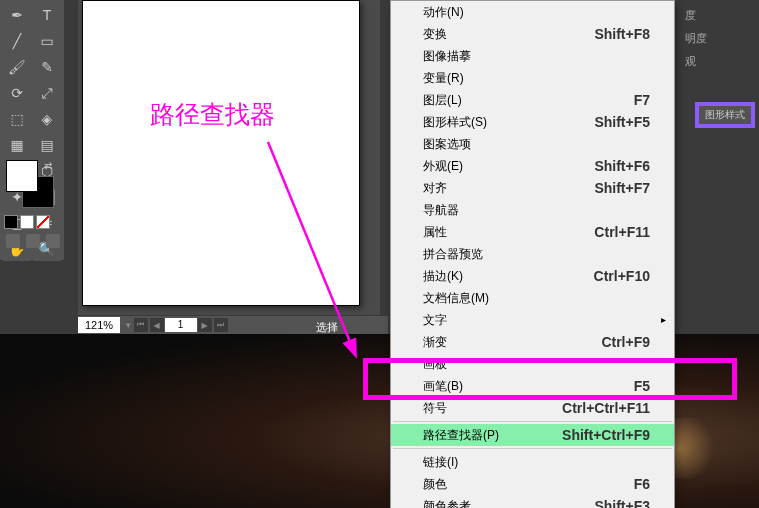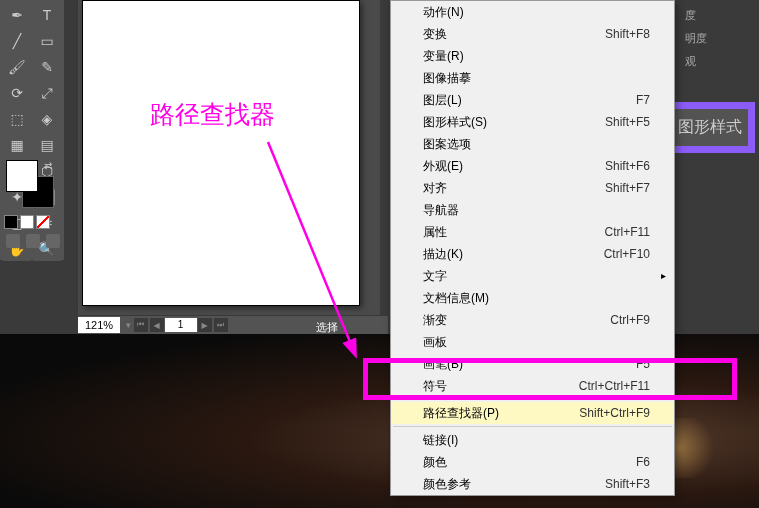--- a/index.html
+++ b/index.html
@@ -29,34 +29,34 @@
 
 
 .status-bar { position: absolute; left: 78px; top: 316px; width: 310px; height: 18px; background: #535353; display: flex; align-items: center; font-size: 11px; color: #ccc; }
 .zoom-box { width: 42px; height: 16px; background: #fff; color: #000; text-align: center; line-height: 16px; margin-right: 4px; }
 .nav-btn { width: 14px; height: 14px; background: #3a3a3a; margin: 0 1px; display: flex; align-items: center; justify-content: center; font-size: 8px; color: #888; }
 .page-input { width: 32px; height: 14px; background: #fff; color: #000; text-align: center; font-size: 10px; line-height: 14px; }
 
 
 .right-panel { position: absolute; right: 0; top: 0; width: 84px; height: 180px; background: #3a3a3a; padding: 4px; font-size: 11px; color: #aaa; }
 .right-panel div { padding: 4px 6px; }
-.tab-strip { position: absolute; right: 4px; top: 102px; background: #535353; padding: 8px 6px; font-size: 16px; color: #ccc; border: 7px solid #8b5cf6; }
+.tab-strip { position: absolute; right: 4px; top: 102px; background: #535353; padding: 2px 6px; font-size: 10px; color: #ccc; border: 4px solid #8b5cf6; }
 
 
 .bg-photo { position: absolute; left: 0; top: 334px; width: 759px; height: 174px; background: radial-gradient(ellipse at 75% 60%, #5a4030 0%, #2a1810 40%, #0a0a0a 80%); }
 .bg-photo::after { content: ''; position: absolute; right: 40px; bottom: 30px; width: 80px; height: 60px; background: radial-gradient(circle, rgba(255,200,100,0.4) 0%, transparent 70%); }
 
 
 .menu { position: absolute; left: 390px; top: 0; width: 285px; background: #f0f0f0; border: 1px solid #999; box-shadow: 2px 2px 8px rgba(0,0,0,0.4); font-size: 12px; z-index: 100; }
 .menu-item { display: flex; justify-content: space-between; padding: 3px 24px 3px 32px; color: #000; cursor: default; line-height: 16px; }
 .menu-item.has-arrow::after { content: '▸'; position: absolute; right: 8px; font-size: 10px; }
 .menu-item { position: relative; }
 .menu-sep { height: 1px; background: #ccc; margin: 2px 2px; }
-.menu-highlighted { background: #fef9c3; text-align: right; }
-.shortcut { color: #333; font-size: 12px; }
+.menu-highlighted { background: #86efac; text-align: right; }
+.shortcut { color: #333; font-size: 14px; font-weight: bold; }
 
 
 .highlight-box { position: absolute; left: 363px; top: 358px; width: 374px; height: 42px; border: 5px solid #ff00e6; z-index: 200; pointer-events: none; }
 
 
 .annotation { position: absolute; left: 150px; top: 82px; font-size: 25px; color: #ff00e6; line-height: 32px; z-index: 50; font-weight: 400; margin-top: 16px; }
 
 
 .arrow-svg { position: absolute; left: 150px; top: 82px; width: 260px; height: 300px; z-index: 49; pointer-events: none; }
 
@@ -146,24 +146,24 @@
 
 <div class="menu" id="menu-container">
     <div class="menu-item">
       <span>动作(N)</span>
     </div>
     <div class="menu-item">
       <span>变换</span>
       <span class="shortcut">Shift+F8</span>
     </div>
     <div class="menu-item">
+      <span>图像描摹</span>
+    </div>
+    <div class="menu-item">
       <span>变量(R)</span>
-    </div>
-    <div class="menu-item">
-      <span>图像描摹</span>
     </div>
     <div class="menu-item">
       <span>图层(L)</span>
       <span class="shortcut">F7</span>
     </div>
     <div class="menu-item">
       <span>图形样式(S)</span>
       <span class="shortcut">Shift+F5</span>
     </div>
     <div class="menu-item">
@@ -178,28 +178,31 @@
       <span class="shortcut">Shift+F7</span>
     </div>
     <div class="menu-item">
       <span>导航器</span>
     </div>
     <div class="menu-item">
       <span>属性</span>
       <span class="shortcut">Ctrl+F11</span>
     </div>
     <div class="menu-item">
+      <span>拼合器预览</span>
+    </div>
+    <div class="menu-item">
       <span>描边(K)</span>
       <span class="shortcut">Ctrl+F10</span>
     </div>
+    <div class="menu-item">
+      <span>文档信息(M)</span>
+    </div>
     <div class="menu-item has-arrow">
       <span>文字</span>
-    </div>
-    <div class="menu-item">
-      <span>文档信息(M)</span>
     </div>
     <div class="menu-item">
       <span>渐变</span>
       <span class="shortcut">Ctrl+F9</span>
     </div>
     <div class="menu-item">
       <span>画板</span>
     </div>
     <div class="menu-item">
       <span>画笔(B)</span>

